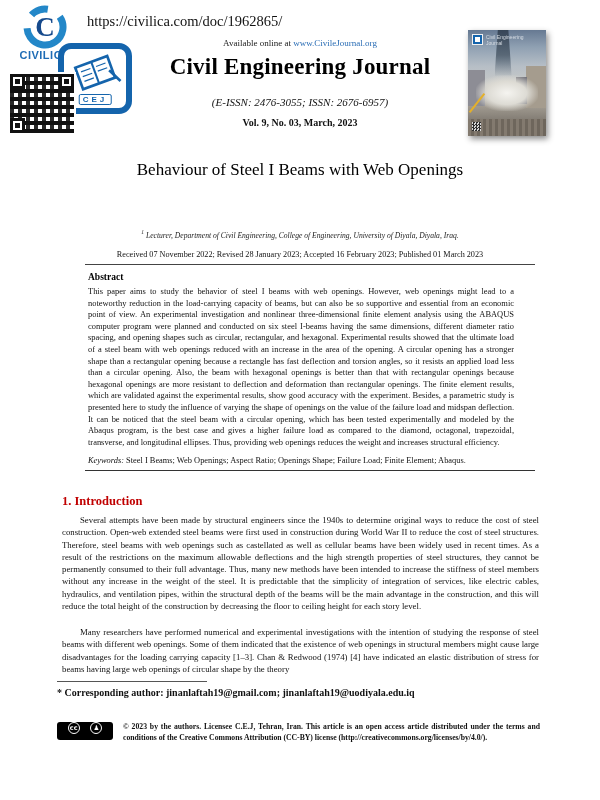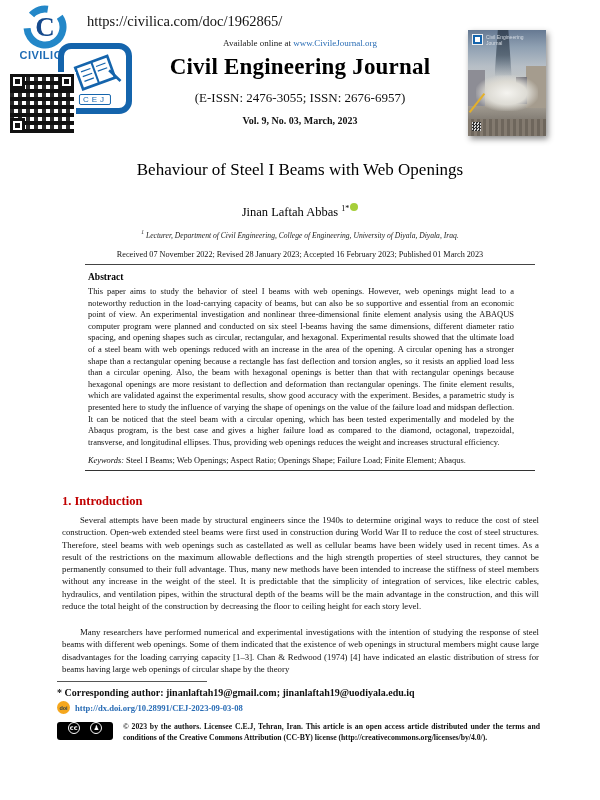--- a/index.html
+++ b/index.html
@@ -19,27 +19,27 @@
     background:
       repeating-linear-gradient(90deg, rgba(17,17,17,.9) 0 4px, transparent 4px 8px),
       repeating-linear-gradient(0deg, #111 0 4px, #fff 4px 8px);
   }
   .qr-f { position:absolute; width:15px; height:15px; border:3px solid #111; background:#fff; }
   .qr-f::after { content:""; position:absolute; inset:2px; background:#111; }
   .qr-f.tl { left:0; top:0; } .qr-f.tr { right:0; top:0; } .qr-f.bl { left:0; bottom:0; }
   .cej-logo { position:absolute; left:58px; top:43px; width:74px; height:71px;
     border:6px solid #1464ac; border-radius:13px; background:#fff; z-index:2; }
   .cej-text { position:absolute; left:50%; bottom:3px; transform:translateX(-50%);
-    font-family:"Liberation Sans","DejaVu Sans",sans-serif; font-weight:normal; font-size:8px;
+    font-family:"Liberation Sans","DejaVu Sans",sans-serif; font-weight:bold; font-size:8px;
     letter-spacing:3px; color:#1464ac; border:1px solid #1464ac; border-radius:2px; padding:0 3px; line-height:9px;}
   .center-head { position:absolute; left:150px; width:300px; top:38px; text-align:center; }
   .available-line { font-size:9px; color:#222; }
   .journal-site { color:#2a6db5; text-decoration:none; }
   .journal-name { font-size:23px; font-weight:bold; margin-top:6px; letter-spacing:.2px; color:#000; }
-  .issn-line { font-size:13px; margin-top:10px; color:#111; }
+  .issn-line { font-size:11px; margin-top:16px; color:#111;font-style:italic; }
   .vol-line { font-size:10px; font-weight:bold; margin-top:9px; color:#111; }
   
   .cover { position:absolute; left:468px; top:30px; width:78px; height:106px;
     background:linear-gradient(180deg,#667992 0%,#8fa0b2 16%,#b6bec6 34%,#c9cac8 52%,#a09a90 72%,#7b756d 88%,#6d675f 100%);
     box-shadow:2px 3px 6px rgba(0,0,0,.45); overflow:hidden; }
   .cover-smoke { position:absolute; left:34%; top:-2px; width:22%; height:46%;
     background:linear-gradient(180deg,#2f3d4e 0%,#51606f 55%,rgba(90,100,110,0) 100%);
     clip-path:polygon(20% 0,80% 0,100% 100%,0 100%); opacity:.9; }
   .cover-dust { position:absolute; left:10%; top:42%; width:80%; height:34%;
     background:radial-gradient(ellipse at 50% 50%, #f5f4f0 0%, #dddbd4 45%, rgba(220,218,210,0) 75%); }
@@ -155,23 +155,20 @@
     <div class="cover-dust"></div>
     <div class="cover-crane"></div>
     <div class="cover-rubble"></div>
     <div class="cover-logo-box"></div>
     <div class="cover-title">Civil Engineering Journal</div>
     <div class="cover-qr"></div>
   </div>
 
   <div class="article-title">Behaviour of Steel I Beams with Web Openings</div>
 
-  <div class="author-line">
-    <span>Jinan Laftah Abbas </span><span class="author-sup">1*</span><span class="orcid-icon"></span>
-  </div>
 
   <div class="affiliation">
     <span class="sup">1</span><span> Lecturer, Department of Civil Engineering, College of Engineering, University of Diyala, Diyala, Iraq.</span>
   </div>
 
   <div class="history">Received 07 November 2022; Revised 28 January 2023; Accepted 16 February 2023; Published 01 March 2023</div>
 
   <div class="hr1"></div>
 
   <div class="abstract-head">Abstract</div>
@@ -182,24 +179,20 @@
 
   <div class="hr2"></div>
 
   <div class="intro-head">1. Introduction</div>
   <div class="intro-p intro-p1">Several attempts have been made by structural engineers since the 1940s to determine original ways to reduce the cost of steel construction. Open-web extended steel beams were first used in construction during World War II to reduce the cost of steel structures. Therefore, steel beams with web openings such as castellated as well as cellular beams have been widely used in recent times. As a result of the restrictions on the maximum allowable deflections and the high strength properties of steel structures, they cannot be permanently consumed to their full advantage. Thus, many new methods have been intended to increase the stiffness of steel members without any increase in the weight of the steel. It is predictable that the simplicity of integration of services, like electric cables, hydraulics, and ventilation pipes, within the structural depth of the beams will be the main advantage in the construction, and this will reduce the total height of the construction by decreasing the floor to ceiling height for each story level.</div>
   <div class="intro-p intro-p2">Many researchers have performed numerical and experimental investigations with the intention of studying the response of steel beams with different web openings. Some of them indicated that the existence of web openings in structural members might cause large disadvantages for the loading carrying capacity [1–3]. Chan &amp; Redwood (1974) [4] have indicated an elastic distribution of stress for beams having large web openings of circular shape by the theory</div>
 
   <div class="foot-rule"></div>
   <div class="correspondence">* Corresponding author: jinanlaftah19@gmail.com; jinanlaftah19@uodiyala.edu.iq</div>
 
-  <div class="doi-line">
-    <span class="doi-icon">doi</span>
-    <a class="doi-link" href="#">http://dx.doi.org/10.28991/CEJ-2023-09-03-08</a>
-  </div>
 
   <div class="cc-row">
     <div class="cc-badge">
       <span class="cc-circle">cc</span>
       <span class="cc-circle">♟</span>
     </div>
     <div class="license-text">© 2023 by the authors. Licensee C.E.J, Tehran, Iran. This article is an open access article distributed under the terms and conditions of the Creative Commons Attribution (CC-BY) license (http://creativecommons.org/licenses/by/4.0/).</div>
   </div>
 
 

